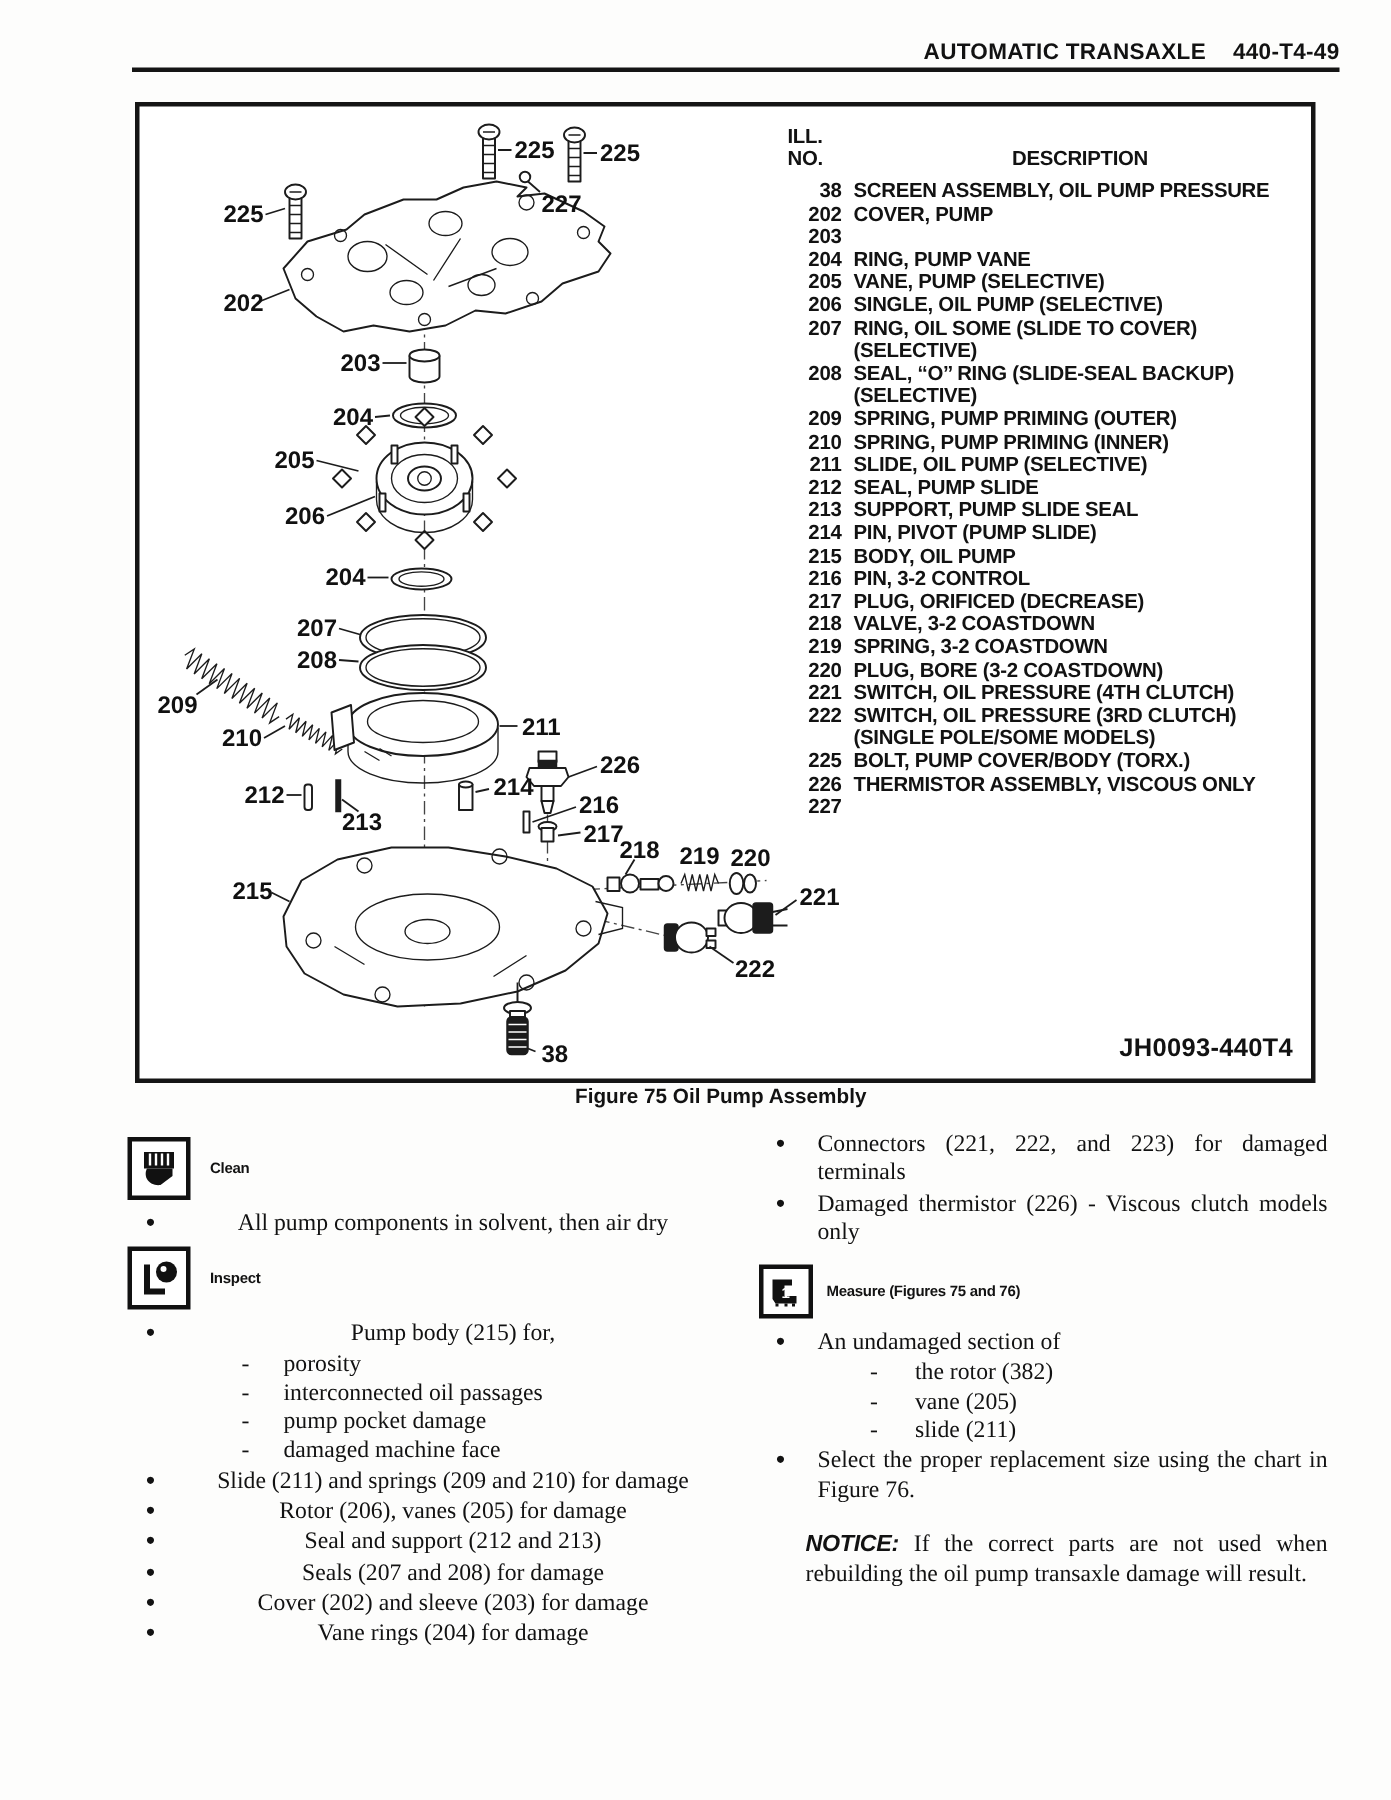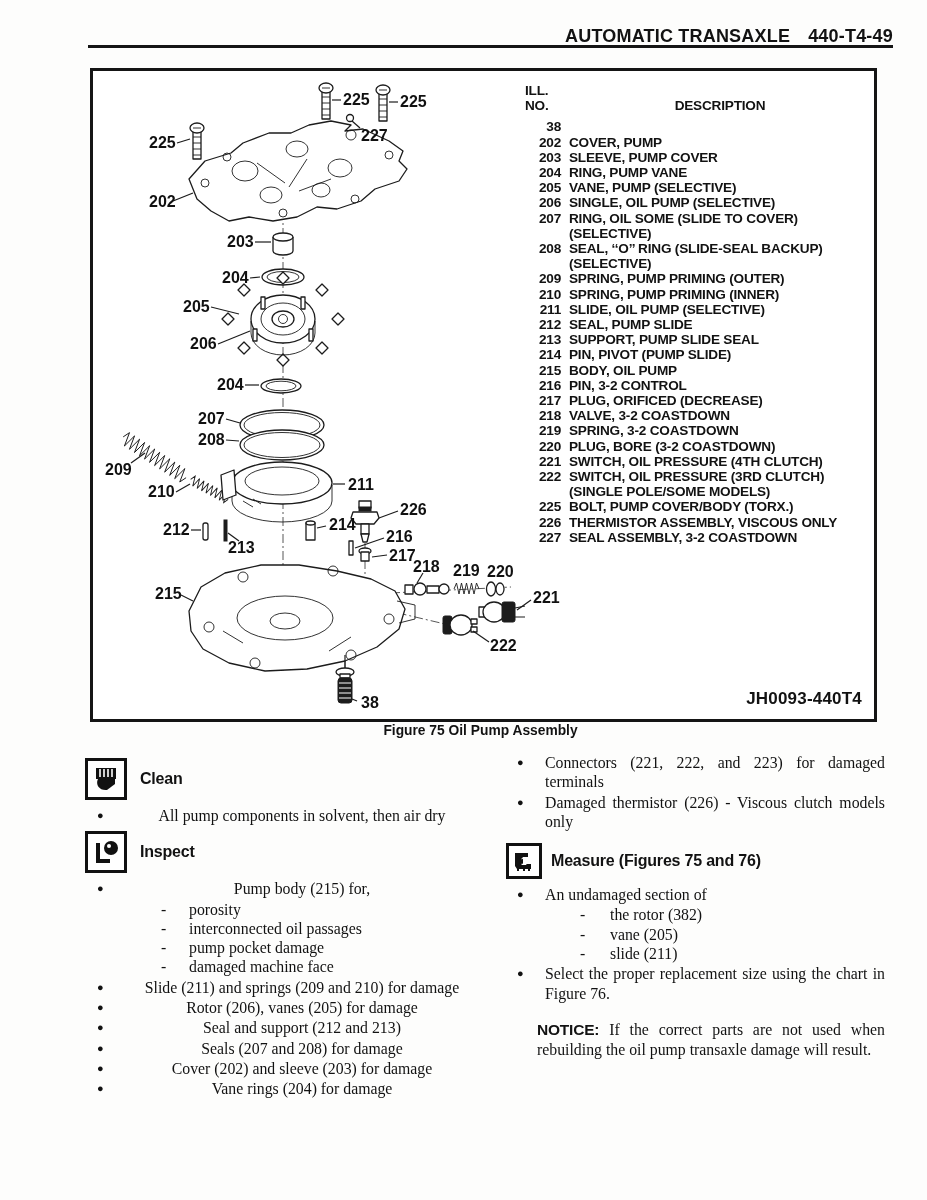--- a/index.html
+++ b/index.html
@@ -2,21 +2,21 @@
 <html><head>
 <meta charset="utf-8">
 <style>
   html,body{margin:0;padding:0;background:#fdfdfc;}
   body{width:927px;height:1200px;position:relative;overflow:hidden;color:#121212;
        font-family:"Liberation Serif",serif;-webkit-font-smoothing:antialiased;}
 
   
   .hdr{position:absolute;top:26px;left:88px;width:805px;text-align:right;}
   .hdr-line{display:inline-block;font-family:"Liberation Sans",sans-serif;font-weight:bold;
-            font-size:18px;letter-spacing:.2px;}
+            font-size:15px;letter-spacing:.2px;}
   .hdr-code{margin-left:14px;}
   .hdr-rule{position:absolute;top:45px;left:88px;width:805px;height:3px;background:#151515;}
 
   
   .figbox{position:absolute;top:68px;left:90px;width:781px;height:648px;
           border:3px solid #151515;background:#fff;}
   .diagram{position:absolute;top:0;left:0;}
   .plist{position:absolute;left:432px;top:12px;width:352px;
          font-family:"Liberation Sans",sans-serif;font-weight:bold;font-size:13.6px;
          letter-spacing:-.2px;line-height:15.2px;}
@@ -32,34 +32,34 @@
           font-family:"Liberation Sans",sans-serif;font-weight:bold;font-size:13.8px;}
 
   
   .cols{position:absolute;top:752px;left:85px;width:800px;display:flex;}
   .colL{width:395px;flex:none;}
   .colR{width:393px;flex:none;margin-left:12px;}
   .sect{display:flex;align-items:center;margin:6px 0 6px 0;}
   .sect-icon{width:36px;height:36px;flex:none;border:3px solid #111;background:#fff;
              display:flex;align-items:center;justify-content:center;}
   .sect-icon.small{width:30px;height:30px;}
-  .sect-label{font-family:"Liberation Sans",sans-serif;font-weight:bold;font-size:16px;
+  .sect-label{font-family:"Liberation Sans",sans-serif;font-weight:bold;font-size:10px;
               margin-left:13px;letter-spacing:-.2px;}
   .colR .sect-label{margin-left:9px;}
   .bi{display:flex;font-size:15.8px;line-height:19.3px;margin:1px 0;}
   .bi .mark{width:27px;padding-left:12px;flex:none;font-size:11px;line-height:19.3px;}
   .bi .btxt{flex:1;text-align:center;}
   .colR .bi .mark{width:28px;padding-left:25px;}
   .colR .bi .btxt{text-align:justify;}
   .sub{display:flex;font-size:15.8px;line-height:19.3px;}
   .sub .smark{width:28px;padding-left:76px;flex:none;}
   .sub .stxt{flex:1;}
   .colR .sub .smark{padding-left:88px;width:30px;}
   .notice{margin-top:17px;padding-left:45px;font-size:15.8px;line-height:19.8px;text-align:justify;}
-  .notice b{font-family:"Liberation Sans",sans-serif;font-size:15.5px;letter-spacing:-.2px;}
+  .notice b{font-family:"Liberation Sans",sans-serif;font-size:15.5px;letter-spacing:-.2px;font-style:italic;}
 
   
   .p{fill:#fff;stroke:#1c1c1c;stroke-width:1.3;stroke-linejoin:round;}
   .t{fill:none;stroke:#1c1c1c;stroke-width:.9;}
   .f{fill:#1c1c1c;stroke:#1c1c1c;}
   .cl{fill:none;stroke:#444;stroke-width:.9;stroke-dasharray:9 3 2 3;}
   .ld{stroke:#1c1c1c;stroke-width:1.2;fill:none;}
   .co{font-family:"Liberation Sans",sans-serif;font-weight:bold;font-size:16px;fill:#111;}
 </style>
 </head>
@@ -320,28 +320,28 @@
   <div class="plist">
     <div class="plist-head">
       <div class="ph-no">
         <div>ILL.</div>
         <div>NO.</div>
       </div>
       <div class="ph-desc">DESCRIPTION</div>
     </div>
     <div class="prow">
         <div class="pno">38</div>
+        <div class="pdesc">SCREEN ASSEMBLY, OIL PUMP PRESSURE</div>
       </div>
     <div class="prow">
         <div class="pno">202</div>
         <div class="pdesc">COVER, PUMP</div>
       </div>
     <div class="prow">
         <div class="pno">203</div>
-        <div class="pdesc">SLEEVE, PUMP COVER</div>
       </div>
     <div class="prow">
         <div class="pno">204</div>
         <div class="pdesc">RING, PUMP VANE</div>
       </div>
     <div class="prow">
         <div class="pno">205</div>
         <div class="pdesc">VANE, PUMP (SELECTIVE)</div>
       </div>
     <div class="prow">
@@ -415,21 +415,20 @@
     <div class="prow">
         <div class="pno">225</div>
         <div class="pdesc">BOLT, PUMP COVER/BODY (TORX.)</div>
       </div>
     <div class="prow">
         <div class="pno">226</div>
         <div class="pdesc">THERMISTOR ASSEMBLY, VISCOUS ONLY</div>
       </div>
     <div class="prow">
         <div class="pno">227</div>
-        <div class="pdesc">SEAL ASSEMBLY, 3-2 COASTDOWN</div>
       </div>
   </div>
 
   <div class="figref">JH0093-440T4</div>
 </div>
 
 <div class="figcap">Figure 75 Oil Pump Assembly</div>
 
 <div class="cols">
   <div class="colL">

